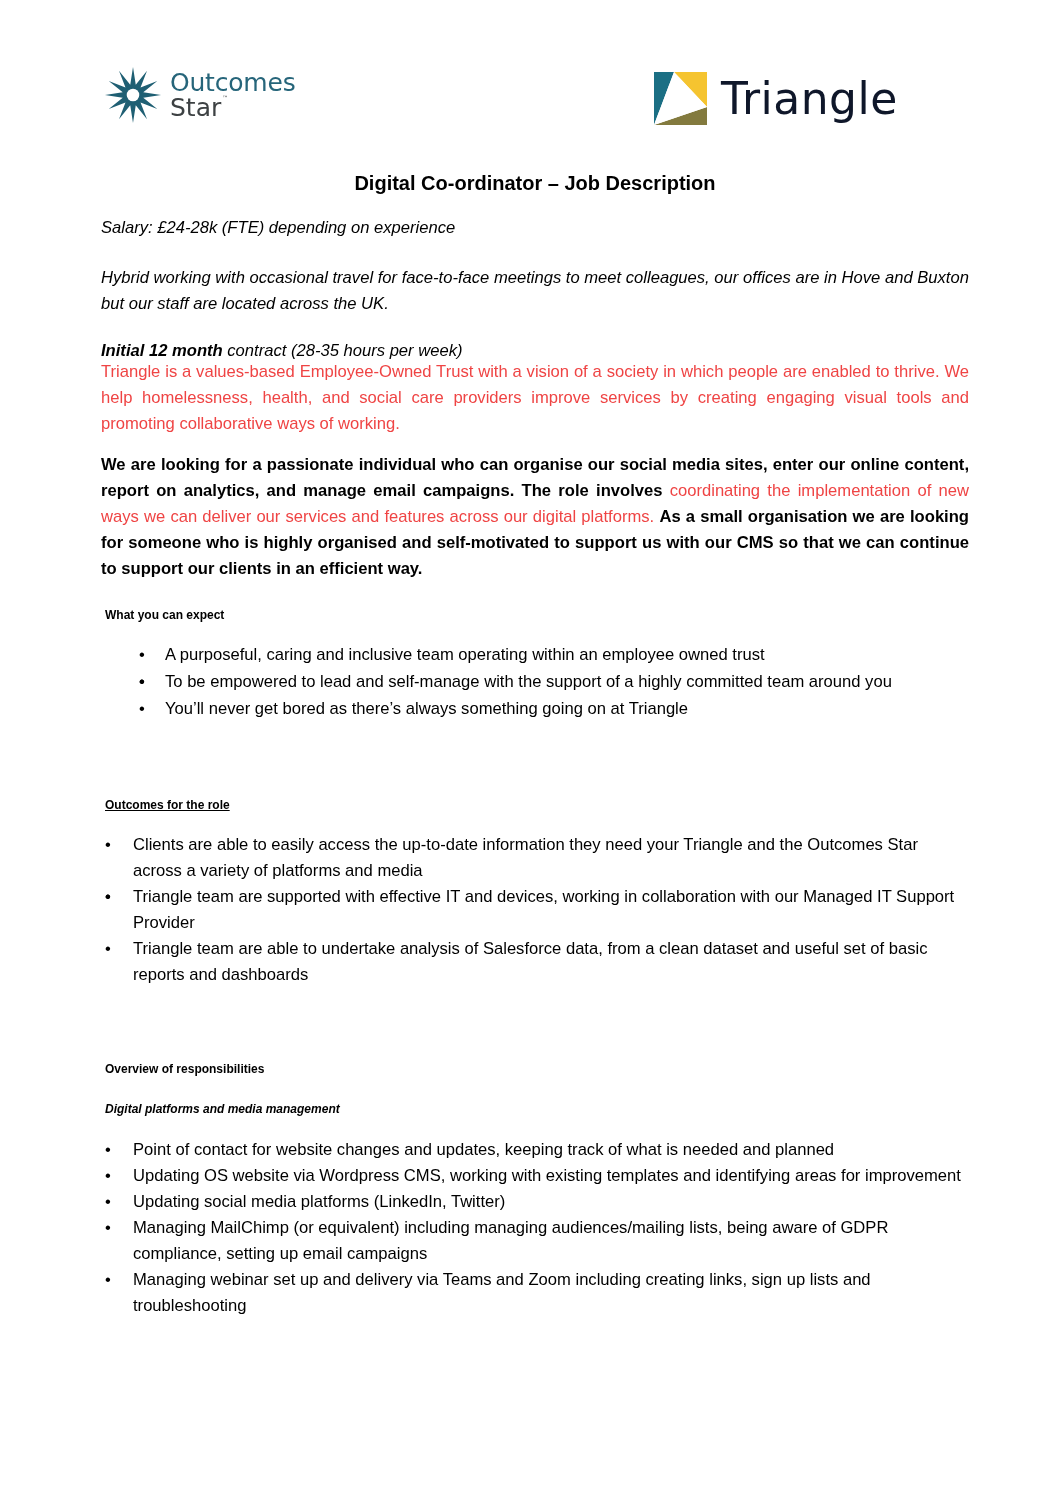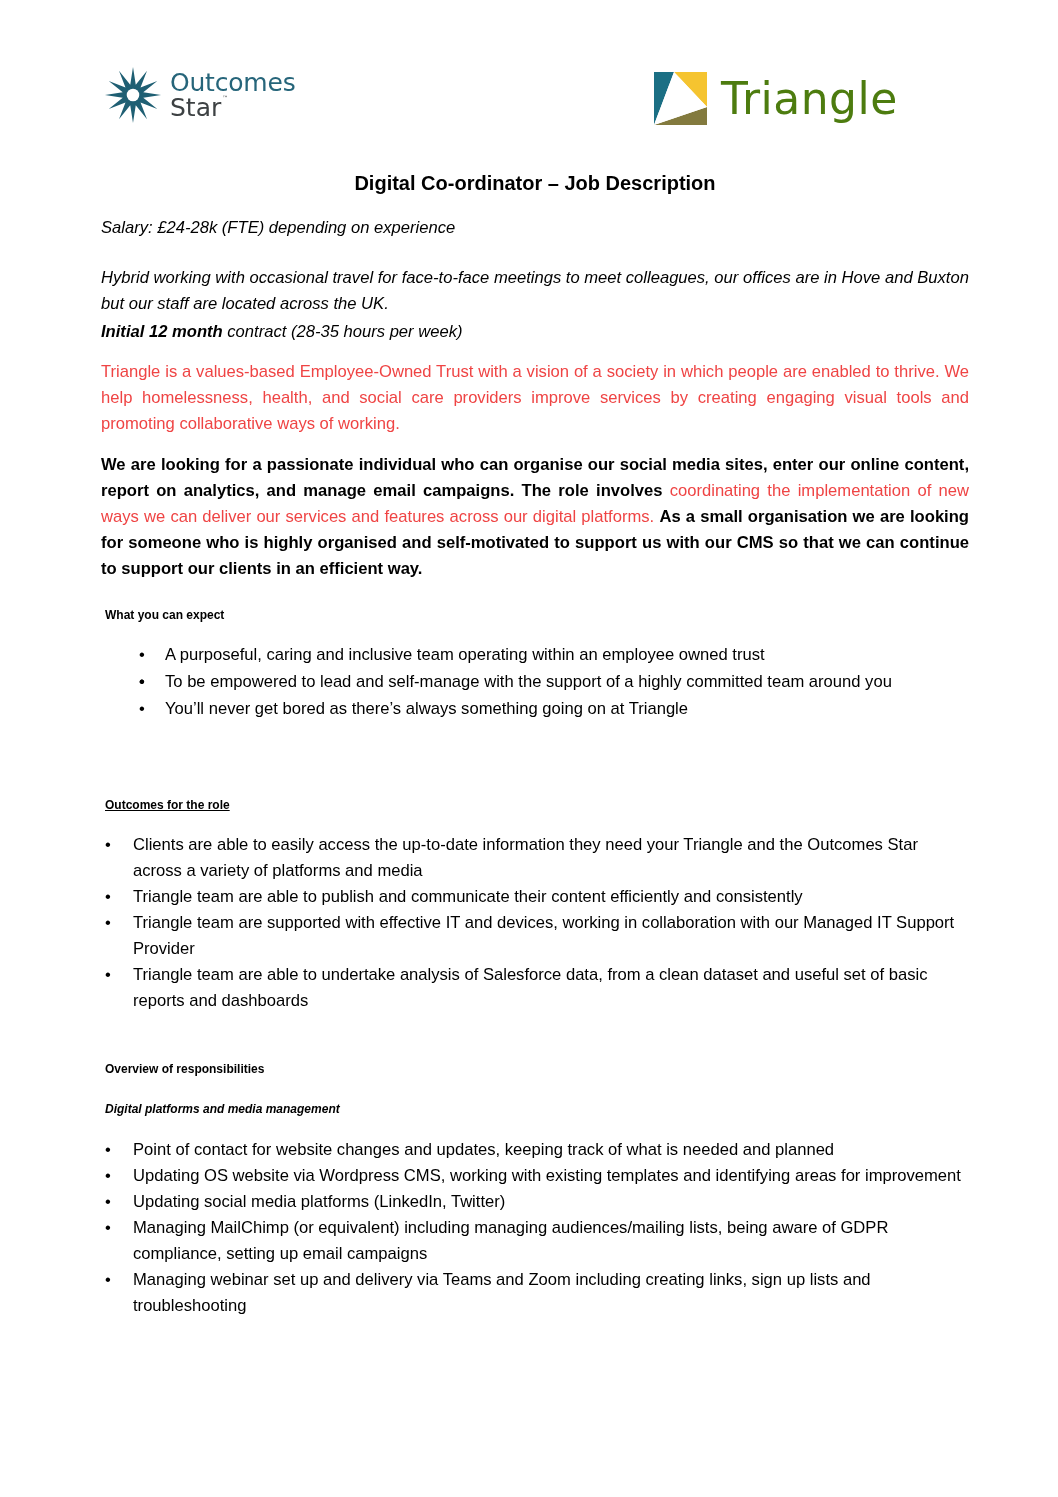--- a/index.html
+++ b/index.html
@@ -12,21 +12,21 @@
   
   .logo-os { position: absolute; left: 104px; top: 66px; display: flex; align-items: center; }
   .logo-os svg { width: 58px; height: 58px; display: block; }
   .logo-os .os-text { margin-left: 8px; line-height: 1; color: #1f5f73; font-family: "DejaVu Sans", sans-serif; }
   .logo-os .os-line1 { font-size: 25px; color: #26657a; letter-spacing: -0.2px; }
   .logo-os .os-line2 { font-size: 25px; color: #3d4143; margin-top: 0px; }
   .logo-os .tm { font-size: 6px; vertical-align: top; color: #3d4143; margin-left: 1px; }
 
   .logo-tri { position: absolute; left: 654px; top: 72px; display: flex; align-items: center; }
   .logo-tri svg { width: 53px; height: 53px; display: block; }
-  .logo-tri .tri-text { margin-left: 14px; font-family: "DejaVu Sans", sans-serif; font-size: 44px; color: #4d7c0f; letter-spacing: 0.5px; line-height: 1; }
+  .logo-tri .tri-text { margin-left: 14px; font-family: "DejaVu Sans", sans-serif; font-size: 44px; color: #0f172a; letter-spacing: 0.5px; line-height: 1; }
 
   
   .doc { position: absolute; left: 101px; top: 0; width: 868px; font-size: 16.6px; line-height: 26px; }
   .title { position: absolute; left: 0; top: 170px; width: 868px; text-align: center; font-weight: bold; font-size: 20px; }
   .p { position: absolute; left: 0; width: 868px; margin: 0; }
   .justify { text-align: justify; }
   .it { font-style: italic; }
   .b { font-weight: bold; }
   .light { color: #ef4444; }
   .heading { position: absolute; left: 4px; font-weight: bold; font-size: 12px; }
@@ -61,38 +61,38 @@
       <polygon points="20,0 53,35 0,53" fill="#ffffff"></polygon>
     </svg>
     <div class="tri-text">Triangle</div>
   </div>
 
   <div class="doc">
     <div class="title">Digital Co-ordinator – Job Description</div>
 
     <p class="p it" style="top:215px;">Salary: £24-28k (FTE) depending on experience</p>
     <p class="p it" style="top:265px;">Hybrid working with occasional travel for face-to-face meetings to meet colleagues, our offices are in Hove and Buxton but our staff are located across the UK.</p>
-    <p class="p it" style="top:319px;"><span class="b">Initial 12 month</span><span> contract (28-35 hours per week)</span></p>
+    <p class="p it" style="top:338px;"><span class="b">Initial 12 month</span><span> contract (28-35 hours per week)</span></p>
 
     <p class="p justify light" style="top:359px;">Triangle is a values-based Employee-Owned Trust with a vision of a society in which people are enabled to thrive. We help homelessness, health, and social care providers improve services by creating engaging visual tools and promoting collaborative ways of working.</p>
 
     <p class="p justify" style="top:452px;"><span class="b">We are looking for a passionate individual who can organise our social media sites, enter our online content, report on analytics, and manage email campaigns.   The role involves</span><span class="light"> coordinating the implementation of new ways we can deliver our services and features across our digital platforms. </span><span class="b">As a small organisation we are looking for someone who is highly organised and self-motivated to support us with our CMS so that we can continue to support our clients in an efficient way.</span></p>
 
     <div class="heading" style="top:602px;">What you can expect</div>
     <ul class="list expect" style="top:641px;">
       <li><span class="bullet">•</span><span>A purposeful, caring and inclusive team operating within an employee owned trust</span></li>
       <li><span class="bullet">•</span></li>
       <li><span class="bullet">•</span><span>To be empowered to lead and self-manage with the support of a highly committed team around you</span></li>
       <li><span class="bullet">•</span><span>You’ll never get bored as there’s always something going on at Triangle</span></li>
     </ul>
 
     <div class="heading" style="top:792px;text-decoration:underline;">Outcomes for the role</div>
     <ul class="list" style="top:832px;">
       <li><span class="bullet">•</span><span>Clients are able to easily access the up-to-date information they need your Triangle and the Outcomes Star across a variety of platforms and media</span></li>
-      <li><span class="bullet">•</span><span>Triangle team are able to publish and communicate their content efficiently and consistently</span></li>
+      <li><span class="bullet">•</span></li>
       <li><span class="bullet">•</span><span>Triangle team are supported with effective IT and devices, working in collaboration with our Managed IT Support Provider</span></li>
       <li><span class="bullet">•</span><span>Triangle team are able to undertake analysis of Salesforce data, from a clean dataset and useful set of basic reports and dashboards</span></li>
     </ul>
 
     <div class="heading" style="top:1056px;">Overview of responsibilities</div>
     <div class="heading it" style="top:1096px;">Digital platforms and media management</div>
     <ul class="list" style="top:1137px;">
       <li><span class="bullet">•</span><span>Point of contact for website changes and updates, keeping track of what is needed and planned</span></li>
       <li><span class="bullet">•</span><span>Updating OS website via Wordpress CMS, working with existing templates and identifying areas for improvement</span></li>
       <li><span class="bullet">•</span><span>Updating social media platforms (LinkedIn, Twitter)</span></li>

